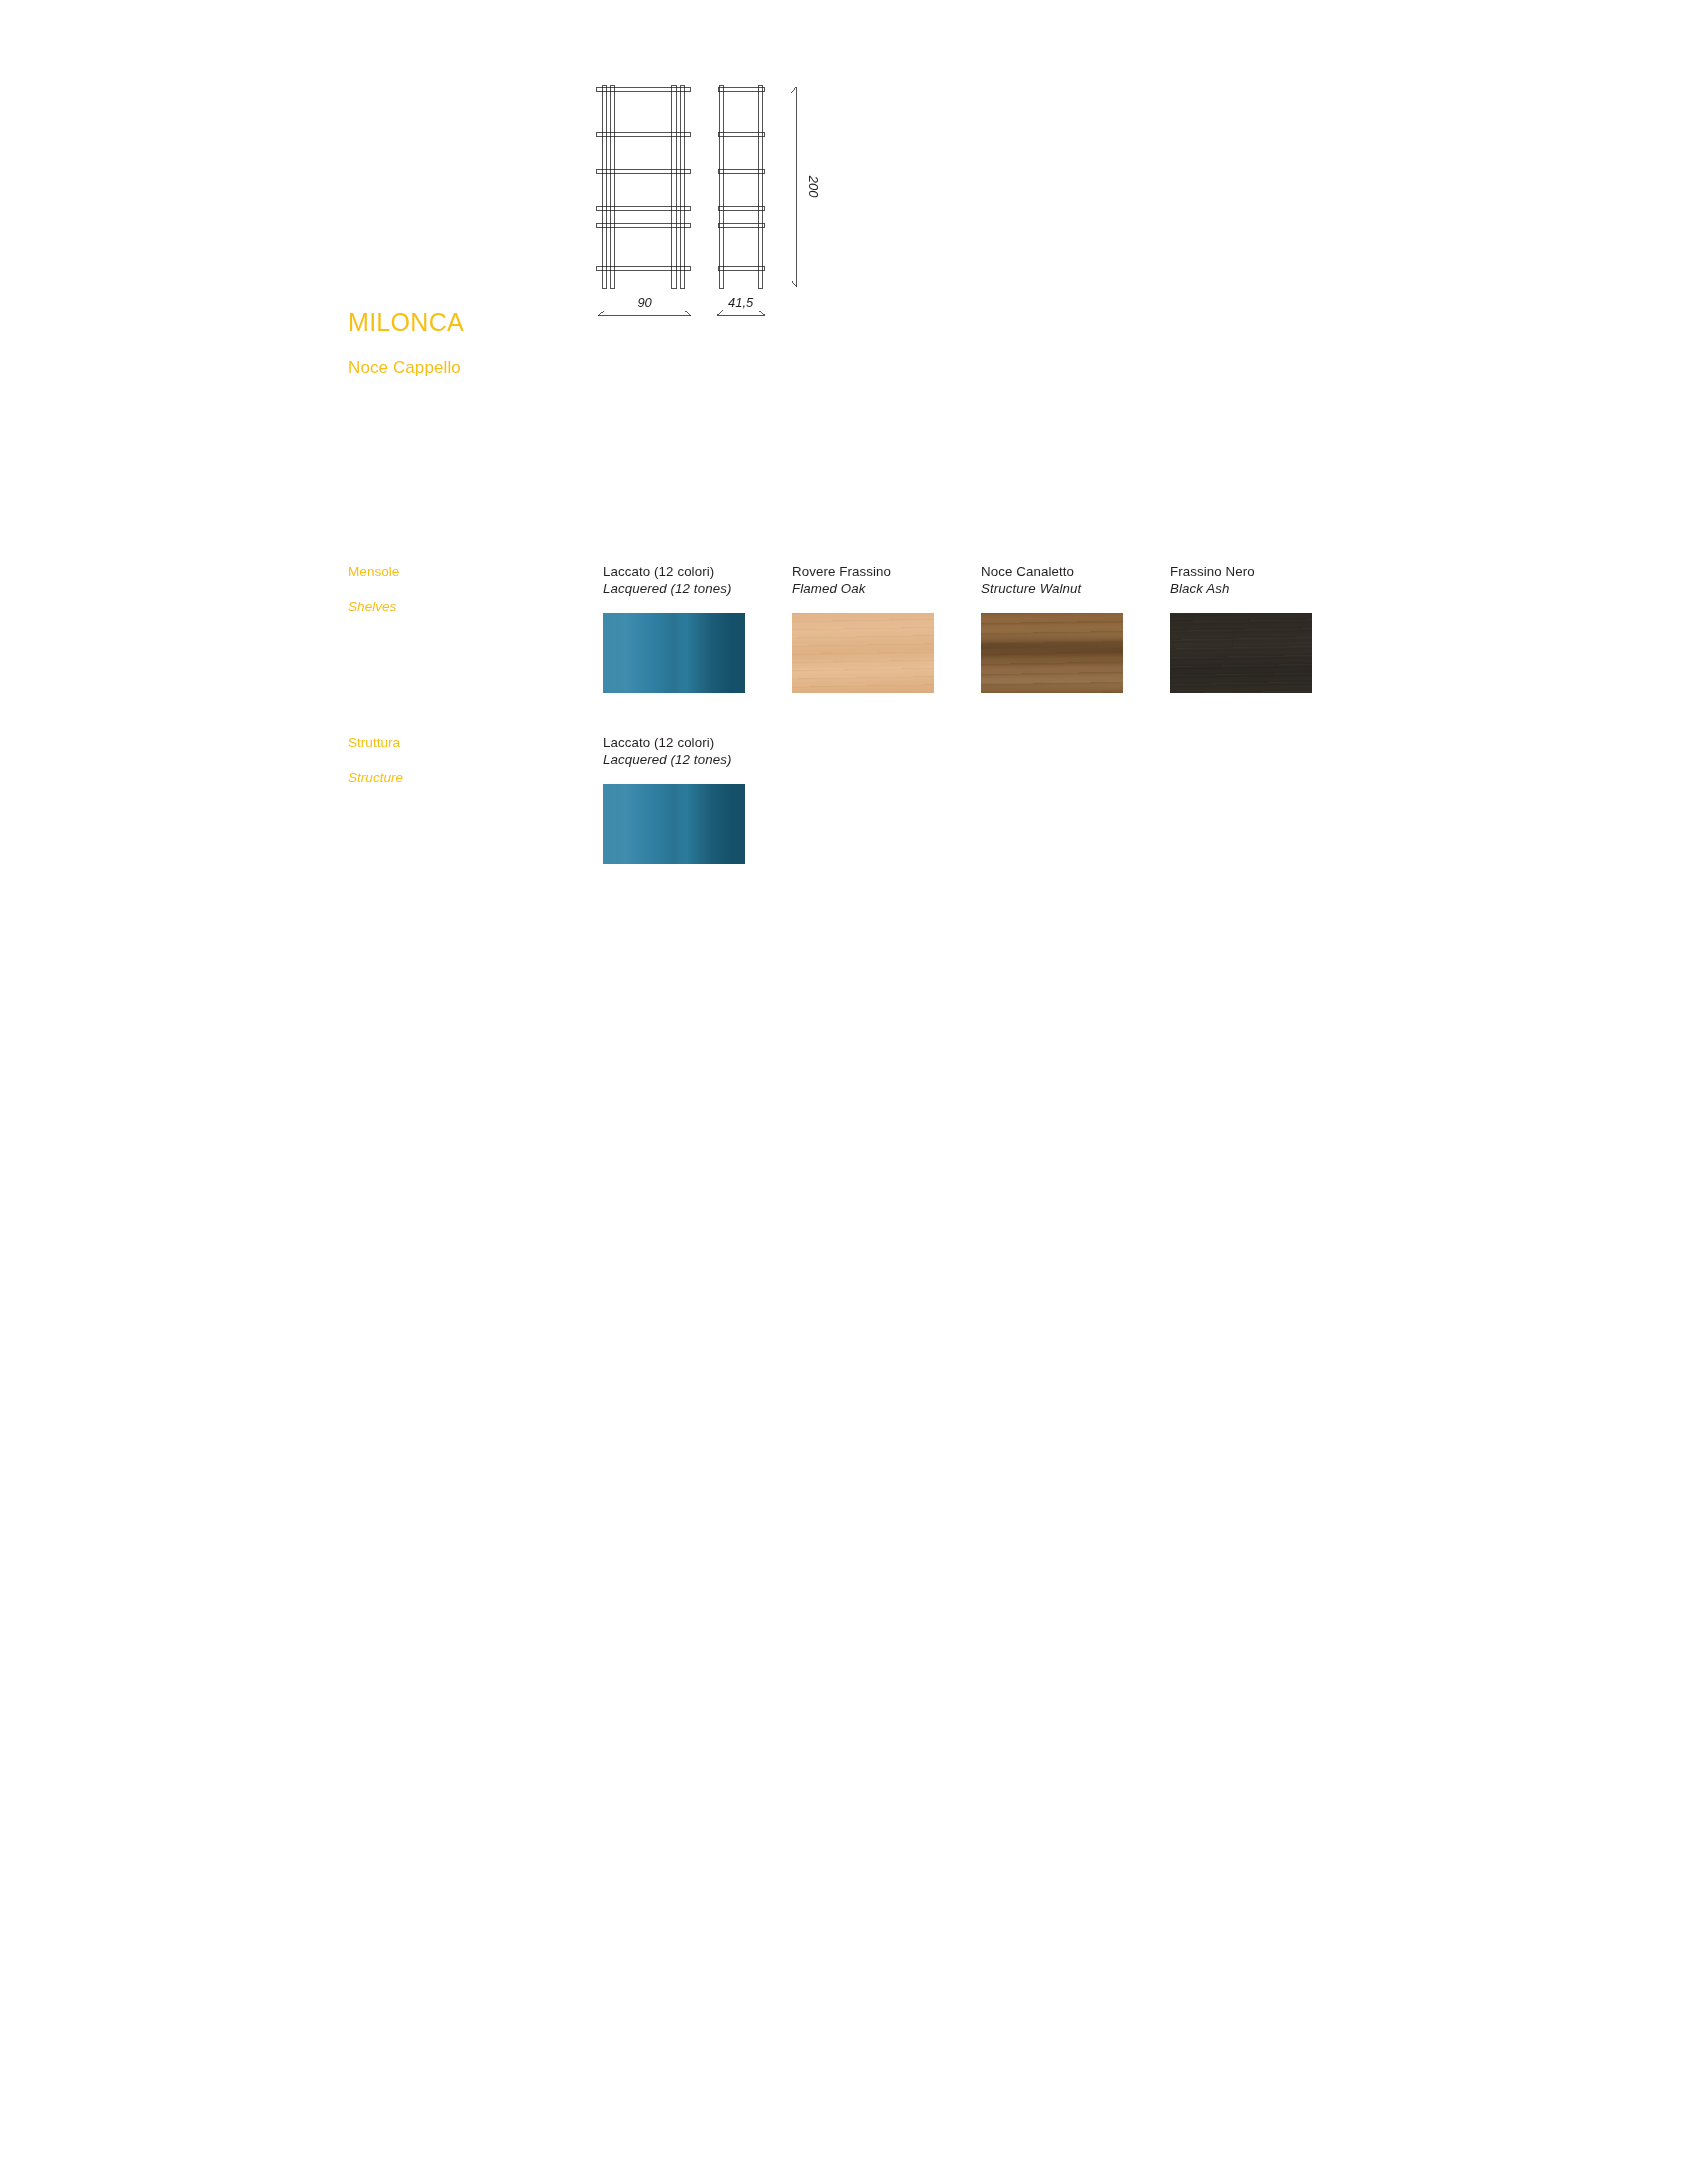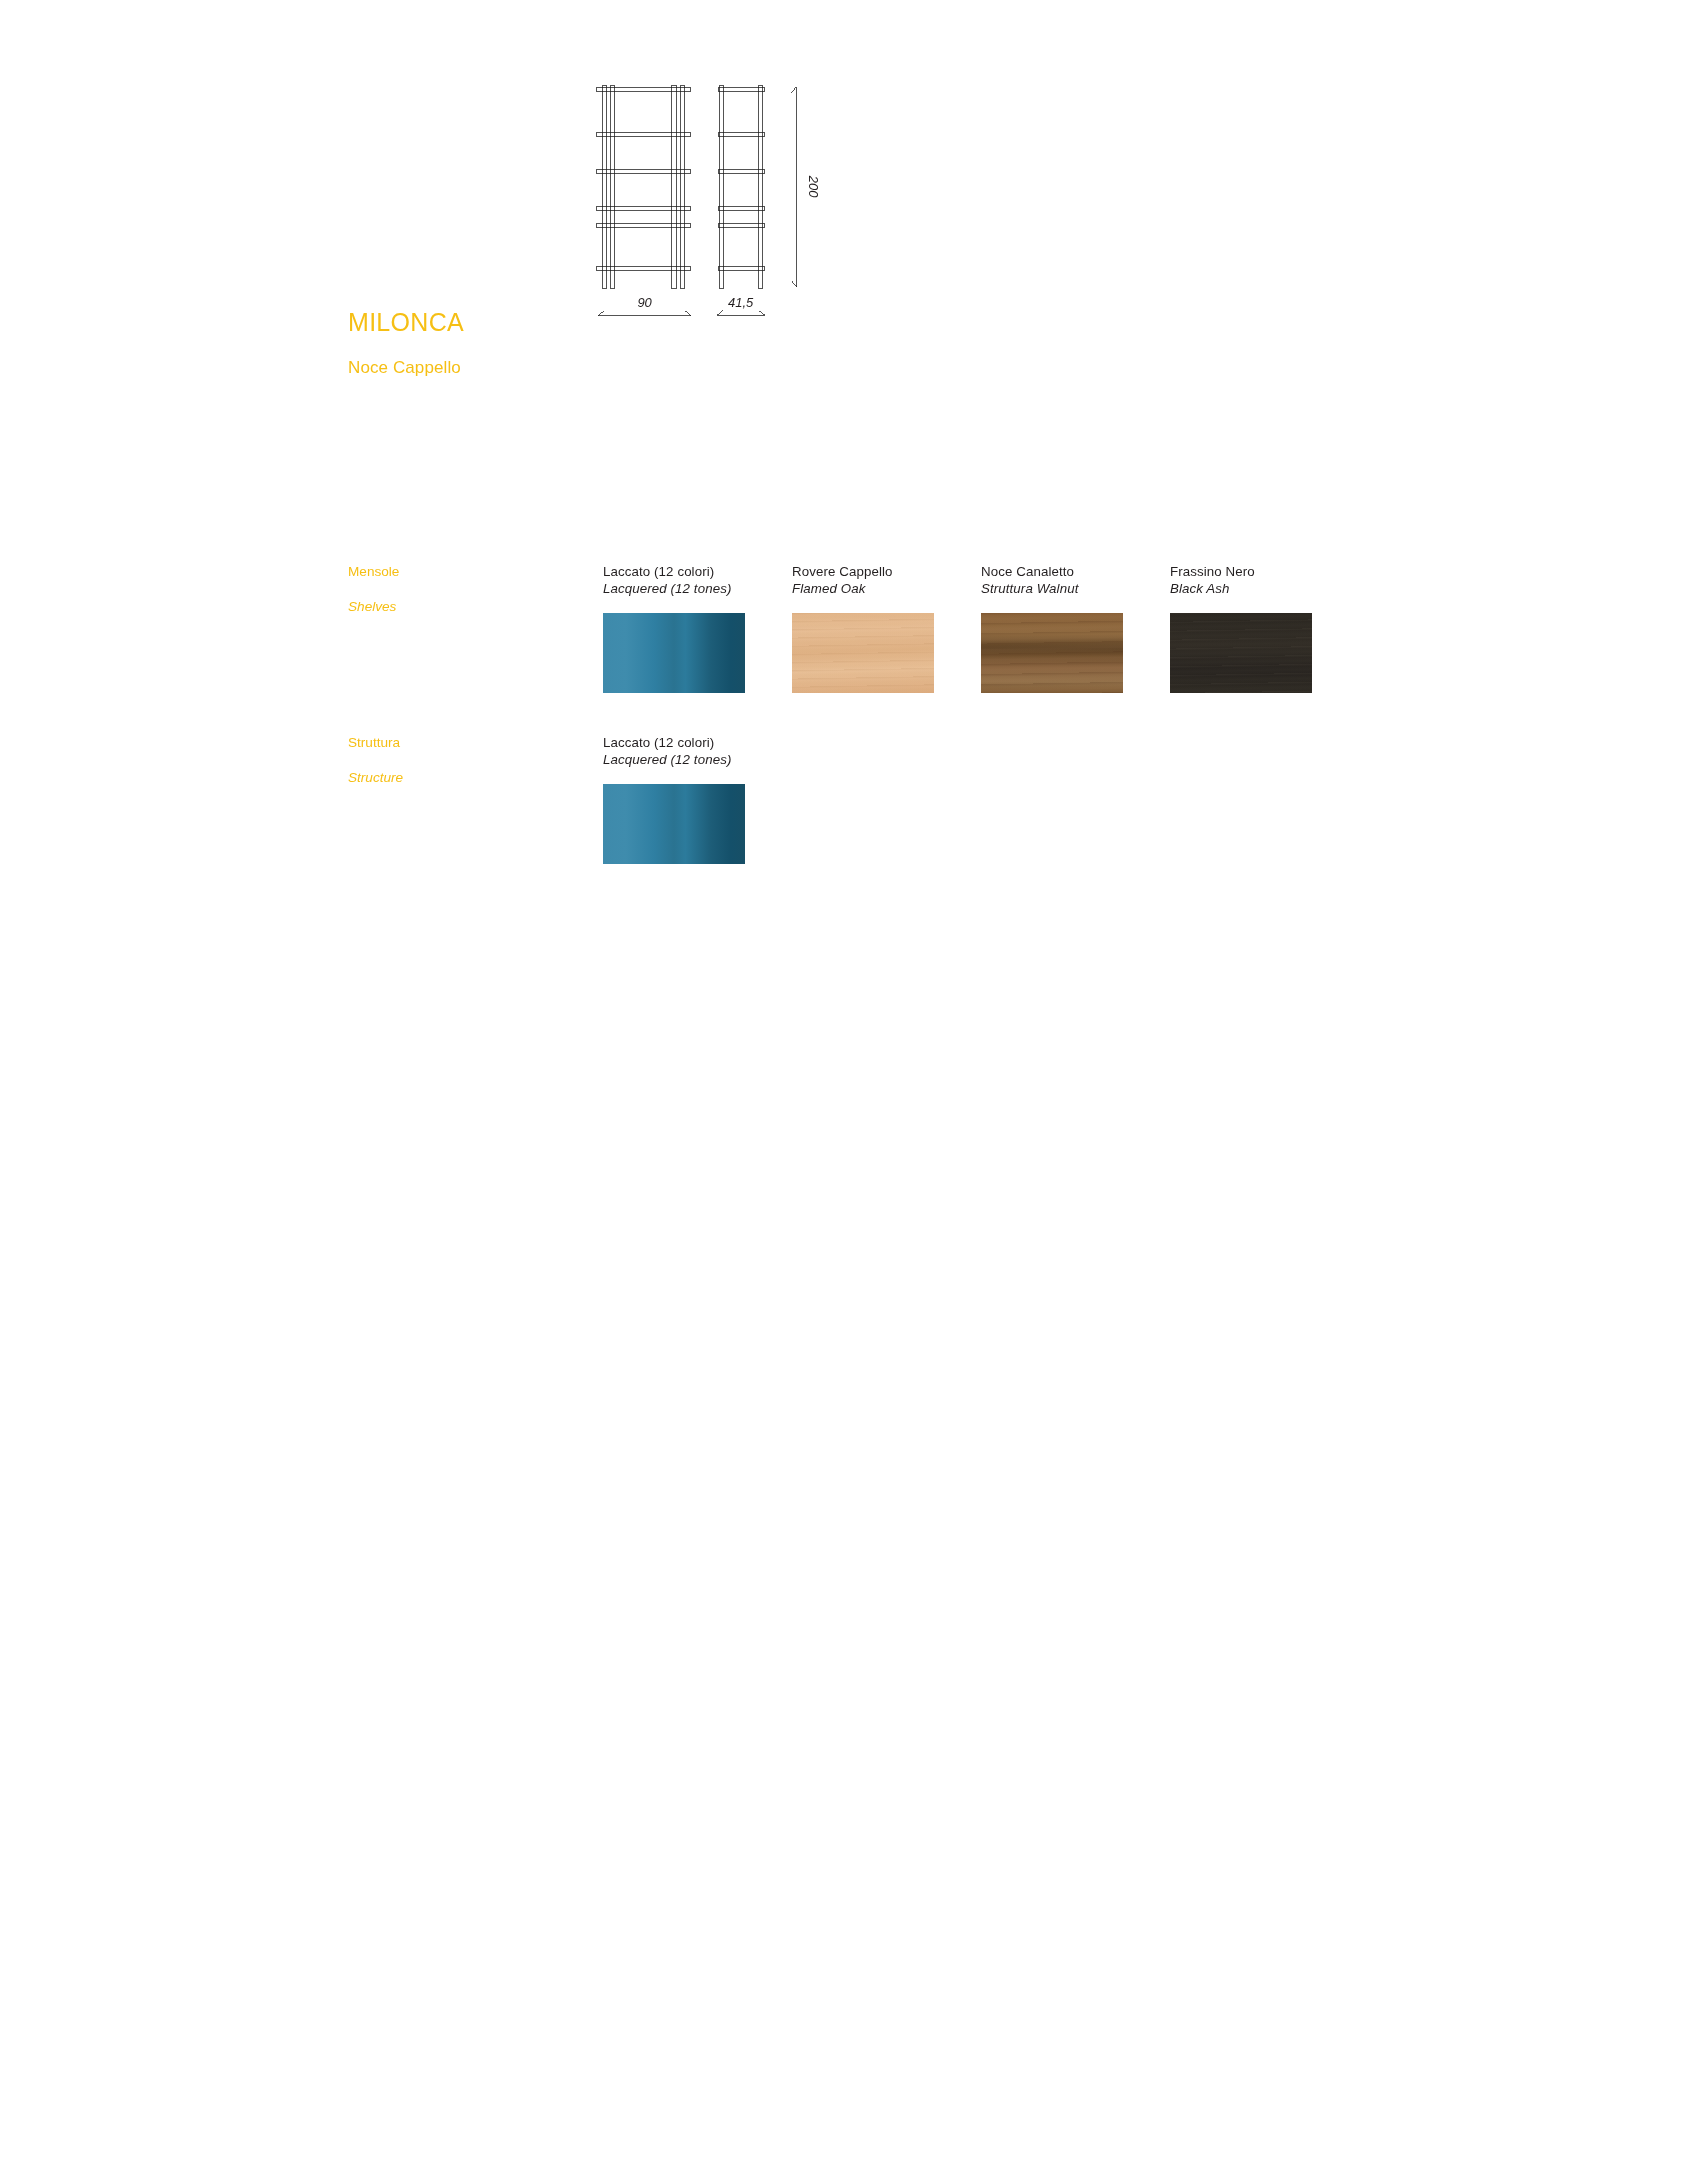--- a/index.html
+++ b/index.html
@@ -226,30 +226,30 @@
     <div class="swatch-cell">
       <div class="swatch-labels">
         <span class="mat-it">Laccato (12 colori)</span>
         <span class="mat-en">Lacquered (12 tones)</span>
       </div>
       <span class="swatch-chip chip-lacquered-blue"></span>
     </div>
 
     <div class="swatch-cell">
       <div class="swatch-labels">
-        <span class="mat-it">Rovere Cappello</span>
+        <span class="mat-it">Rovere Frassino</span>
         <span class="mat-en">Flamed Oak</span>
       </div>
       <span class="swatch-chip chip-flamed-oak"></span>
     </div>
 
     <div class="swatch-cell">
       <div class="swatch-labels">
         <span class="mat-it">Noce Canaletto</span>
-        <span class="mat-en">Struttura Walnut</span>
+        <span class="mat-en">Structure Walnut</span>
       </div>
       <span class="swatch-chip chip-canaletto-walnut"></span>
     </div>
 
     <div class="swatch-cell">
       <div class="swatch-labels">
         <span class="mat-it">Frassino Nero</span>
         <span class="mat-en">Black Ash</span>
       </div>
       <span class="swatch-chip chip-black-ash"></span>

